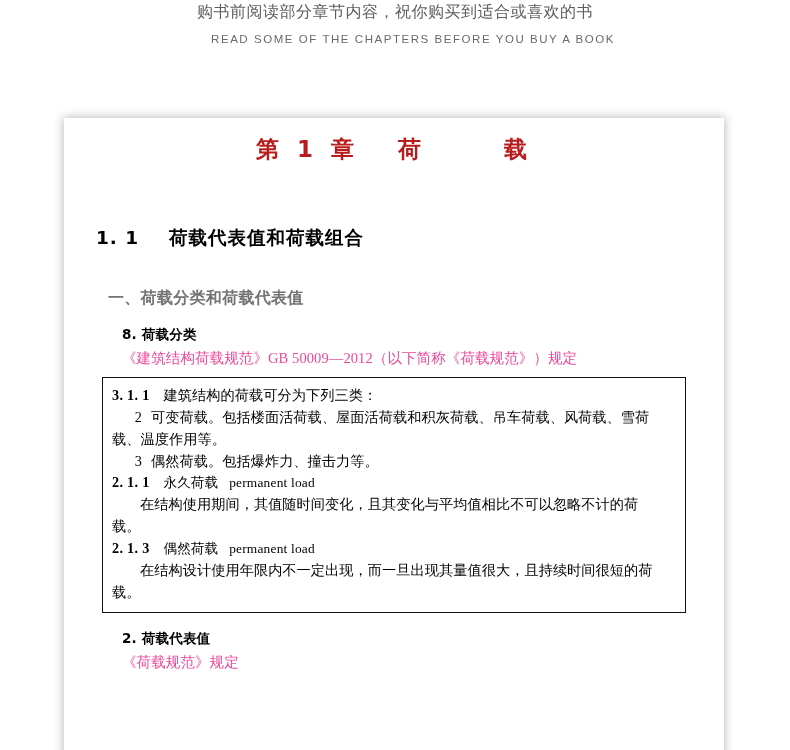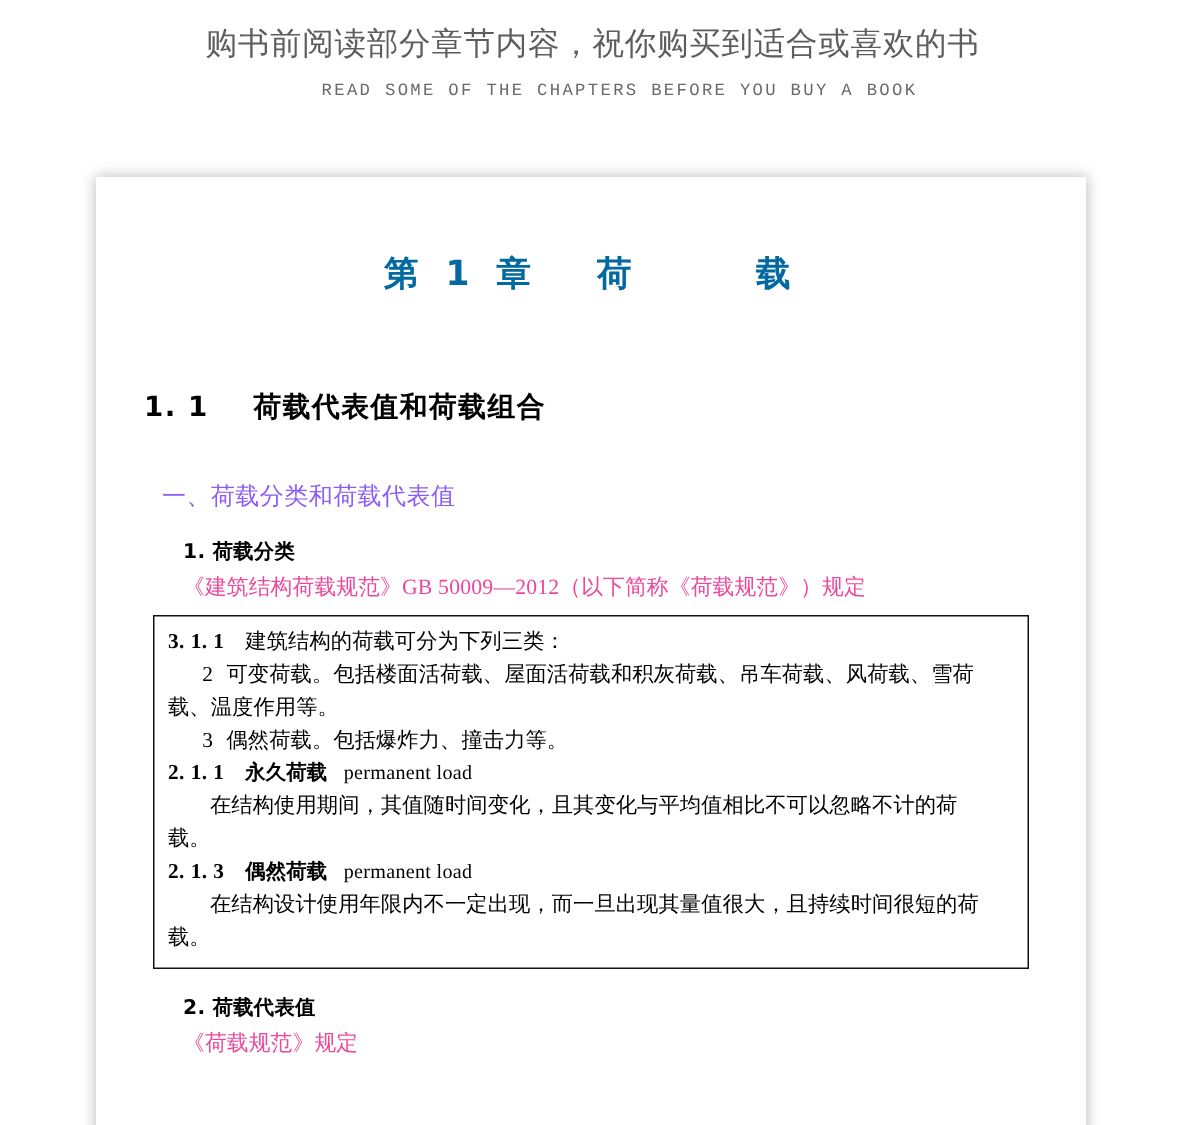--- a/index.html
+++ b/index.html
@@ -17,32 +17,32 @@
 
   
   .promo {
     position: absolute;
     left: 0;
     top: 0;
     width: 790px;
     text-align: center;
   }
   .promo-cn {
-    margin-top: 17px;
-    font-family: "DejaVu Sans", "Liberation Sans", sans-serif;
-    font-size: 21px;
+    margin-top: 2px;
+    font-family: "DejaVu Sans", "Liberation Sans", sans-serif;
+    font-size: 16px;
     font-weight: 400;
     color: #5d5d5d;
     letter-spacing: 0.5px;
     line-height: 1.2;
     white-space: nowrap;
   }
   .promo-en {
     margin-top: 12px;
-    font-family: Liberation Mono, monospace;
+    font-family: Liberation Sans, sans-serif;
     font-size: 11.5px;
     font-weight: 400;
     color: #6a6a6a;
     letter-spacing: 1.55px;
     white-space: nowrap;
     padding-left: 36px;
   }
 
   
   .sheet {
@@ -56,48 +56,48 @@
     overflow: hidden;
   }
   .sheet-inner {
     position: relative;
     padding: 0 32px;
   }
 
   
   .chapter-title {
     margin: 0;
-    padding-top: 49px;
+    padding-top: 16px;
     text-align: center;
     font-family: "DejaVu Sans", "Liberation Sans", sans-serif;
     font-size: 23px;
     font-weight: 700;
-    color: #0369a1;
+    color: #b91c1c;
     letter-spacing: 5px;
     white-space: pre;
   }
   .section-title {
     margin: 0;
     padding-top: 60px;
     text-align: left;
     font-family: "DejaVu Sans", "Liberation Sans", sans-serif;
     font-size: 18.5px;
     font-weight: 700;
     color: #000;
     letter-spacing: 1px;
     white-space: pre;
   }
   .subsection-title {
     margin: 0;
     padding-top: 38px;
     padding-left: 12px;
     font-family: "DejaVu Sans", "Liberation Sans", sans-serif;
     font-size: 16px;
-    font-weight: 400;
-    color: #8b5cf6;
+    font-weight: 700;
+    color: #737373;
     letter-spacing: 0.3px;
   }
   .item-title {
     margin: 0;
     padding-top: 17px;
     padding-left: 26px;
     font-family: "DejaVu Sans", "Liberation Sans", sans-serif;
     font-size: 13.5px;
     font-weight: 700;
     color: #000;
@@ -132,21 +132,21 @@
     letter-spacing: 0.05px;
   }
   .q-code {
     font-family: "Liberation Serif", "DejaVu Serif", serif;
     font-weight: 700;
     letter-spacing: 0.3px;
   }
   .q-term {
     font-family: "DejaVu Sans", "Liberation Sans", sans-serif;
     font-size: 13.6px;
-    font-weight: 700;
+    font-weight: 400;
   }
   .q-en {
     font-family: "Liberation Serif", "DejaVu Serif", serif;
     font-size: 13.4px;
     font-weight: 400;
     letter-spacing: 0.2px;
   }
   .q-num {
     display: inline-block;
     width: 30px;
@@ -169,21 +169,21 @@
 
 <div class="sheet">
   <div class="sheet-inner">
 
     <h1 class="chapter-title">第 1 章   荷      载</h1>
 
     <h2 class="section-title">1. 1    荷载代表值和荷载组合</h2>
 
     <h3 class="subsection-title">一、荷载分类和荷载代表值</h3>
 
-    <h4 class="item-title">1. 荷载分类</h4>
+    <h4 class="item-title">8. 荷载分类</h4>
     <p class="lead-line">《建筑结构荷载规范》GB 50009—2012（以下简称《荷载规范》）规定</p>
 
     <div class="quote-box">
 
       <p class="q-line indent-0"><span class="q-code">3. 1. 1</span><span class="gap-md"></span><span>建筑结构的荷载可分为下列三类：</span></p>
 
 
       <p class="q-line indent-0"><span class="q-num">2</span><span>可变荷载。包括楼面活荷载、屋面活荷载和积灰荷载、吊车荷载、风荷载、雪荷载、温度作用等。</span></p>
 
       <p class="q-line indent-0"><span class="q-num">3</span><span>偶然荷载。包括爆炸力、撞击力等。</span></p>

